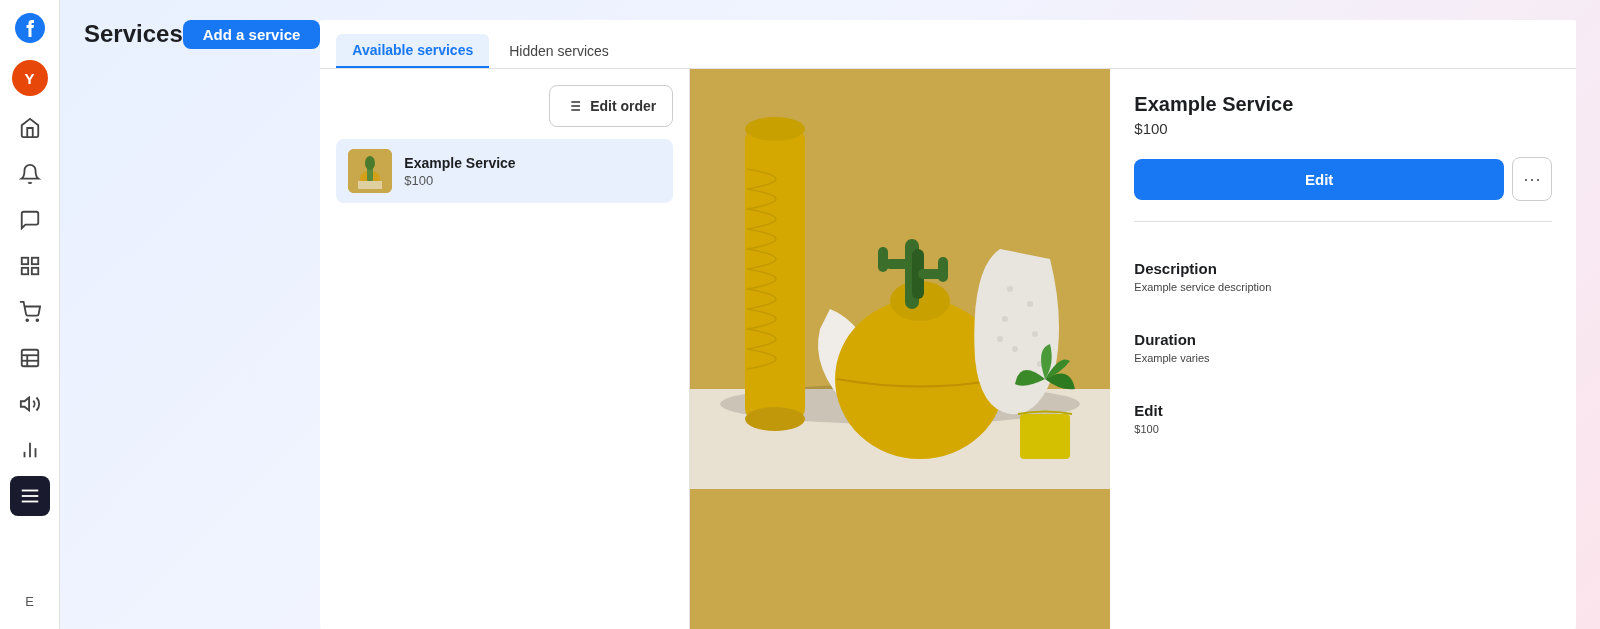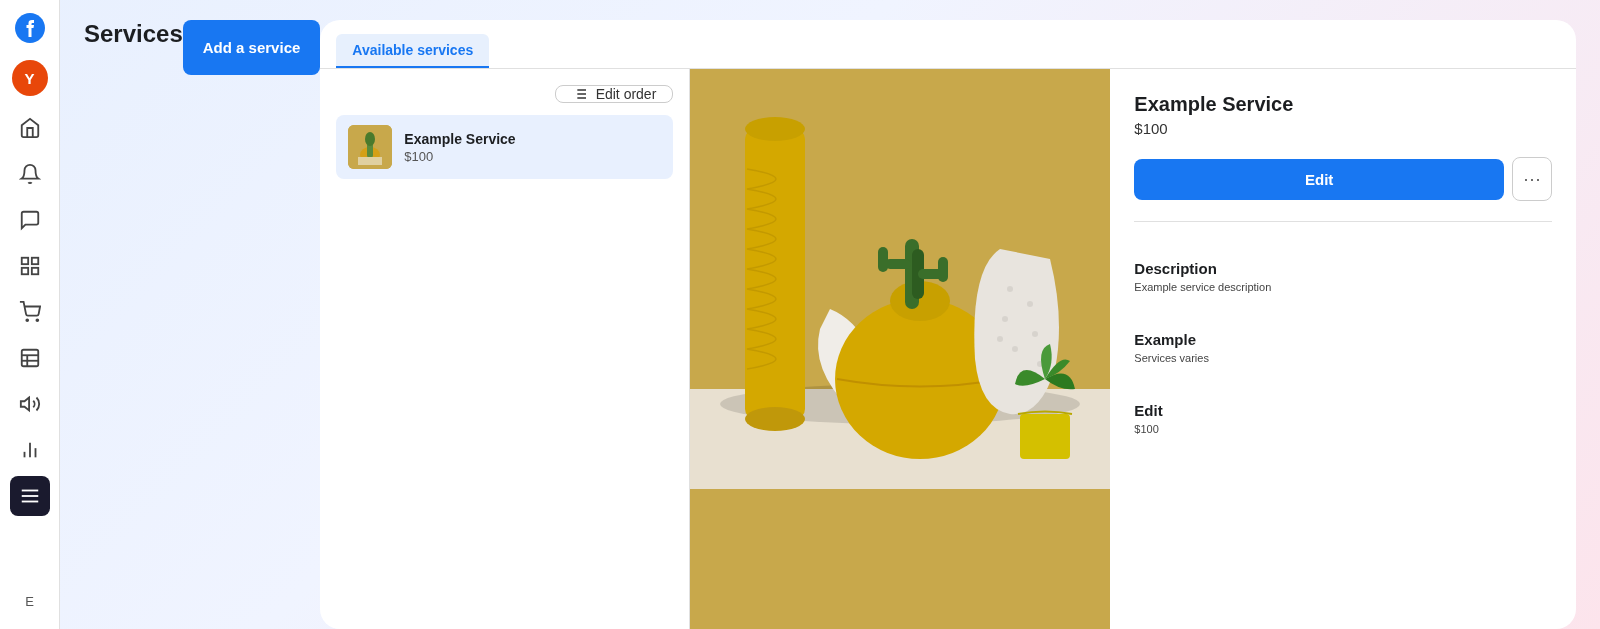--- a/index.html
+++ b/index.html
@@ -92,31 +92,31 @@
     .header-subtitle {
       font-size: 14px;
       color: #555;
       margin-top: 3px;
     }
     .add-service-btn {
       background: #1877f2;
       color: white;
       border: none;
       border-radius: 8px;
-      padding: 19px 20px;
+      padding: 6px 20px;
       font-size: 15px;
       font-weight: 600;
       cursor: pointer;
       white-space: nowrap;
     }
 
     
     .tabs-and-content {
       background: white;
-      border-radius: 20px;
+      border-radius: 2px;
       flex: 1;
       display: flex;
       flex-direction: column;
       overflow: hidden;
       justify-content: flex-end;
     }
     .tabs {
       display: flex;
       padding: 14px 16px 0 16px;
       border-bottom: 1px solid #e0e0e0;
@@ -155,23 +155,23 @@
       padding: 16px;
       flex-shrink: 0;
     }
     .edit-order-btn {
       display: flex;
       align-items: center;
       gap: 8px;
       border: 1px solid #ccc;
       background: white;
       border-radius: 8px;
-      padding: 0 16px;
+      padding: 12px 16px;
       font-size: 14px;
-      font-weight: 400;
+      font-weight: 700;
       cursor: pointer;
       align-self: flex-end;
       margin-bottom: 12px;
       color: #333;
     }
     .service-list-item {
       display: flex;
       align-items: center;
       gap: 12px;
       padding: 10px 12px;
@@ -370,20 +370,21 @@
   <div class="header">
     <div>
       <div class="header-title">Services</div>
     </div>
     <button class="add-service-btn">Add a service</button>
   </div>
 
   <div class="tabs-and-content">
     <div class="tabs">
       <button class="tab active">Available services</button>
+      <button class="tab">Hidden services</button>
     </div>
 
     <div class="content-area">
 
       <div class="left-panel">
         <button class="edit-order-btn">
           <svg width="16" height="16" viewBox="0 0 24 24" fill="none" stroke="currentColor" stroke-width="2">
               <line x1="8" y1="6" x2="21" y2="6"></line>
               <line x1="8" y1="12" x2="21" y2="12"></line>
               <line x1="8" y1="18" x2="21" y2="18"></line>
@@ -476,22 +477,22 @@
               <span>···</span>
             </button>
           </div>
 
           <div class="detail-section">
             <div class="detail-label">Description</div>
             <div class="detail-value">Example service description</div>
           </div>
 
           <div class="detail-section">
-            <div class="detail-label">Example</div>
-            <div class="detail-value">Services varies</div>
+            <div class="detail-label">Duration</div>
+            <div class="detail-value">Example varies</div>
           </div>
 
           <div class="detail-section">
             <div class="detail-label">Edit</div>
             <div class="detail-value">$100</div>
           </div>
         </div>
       </div>
     </div>
   </div>

